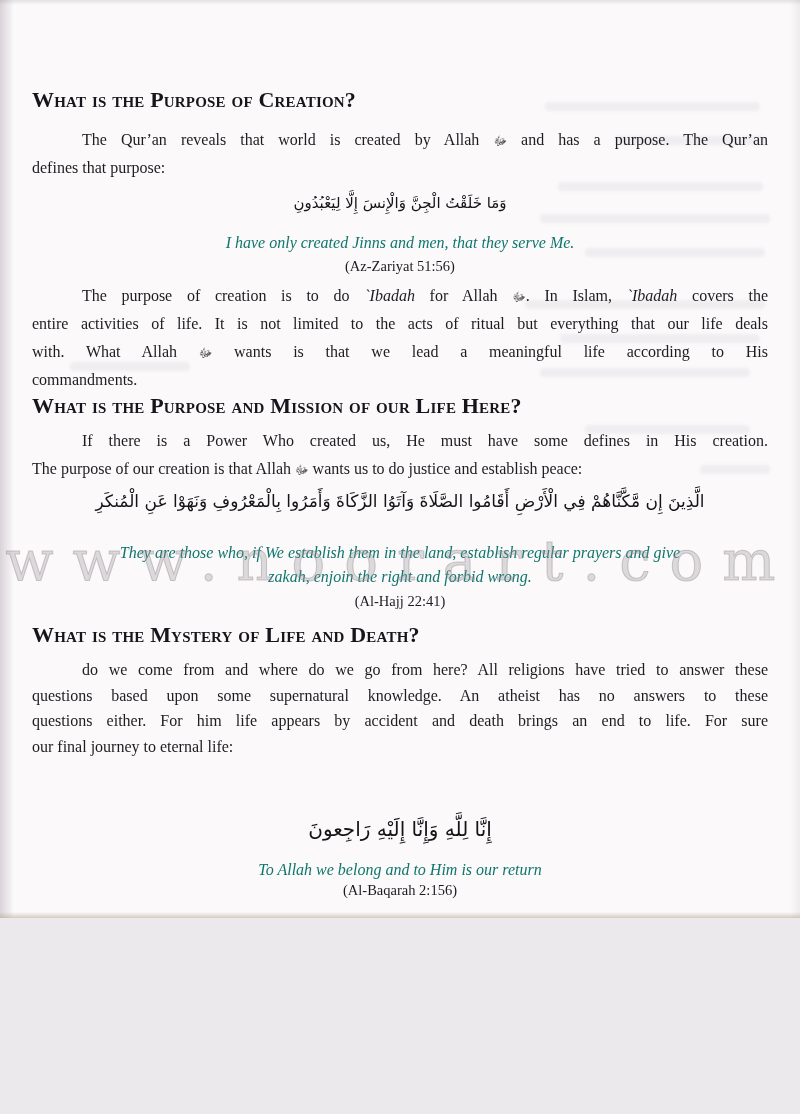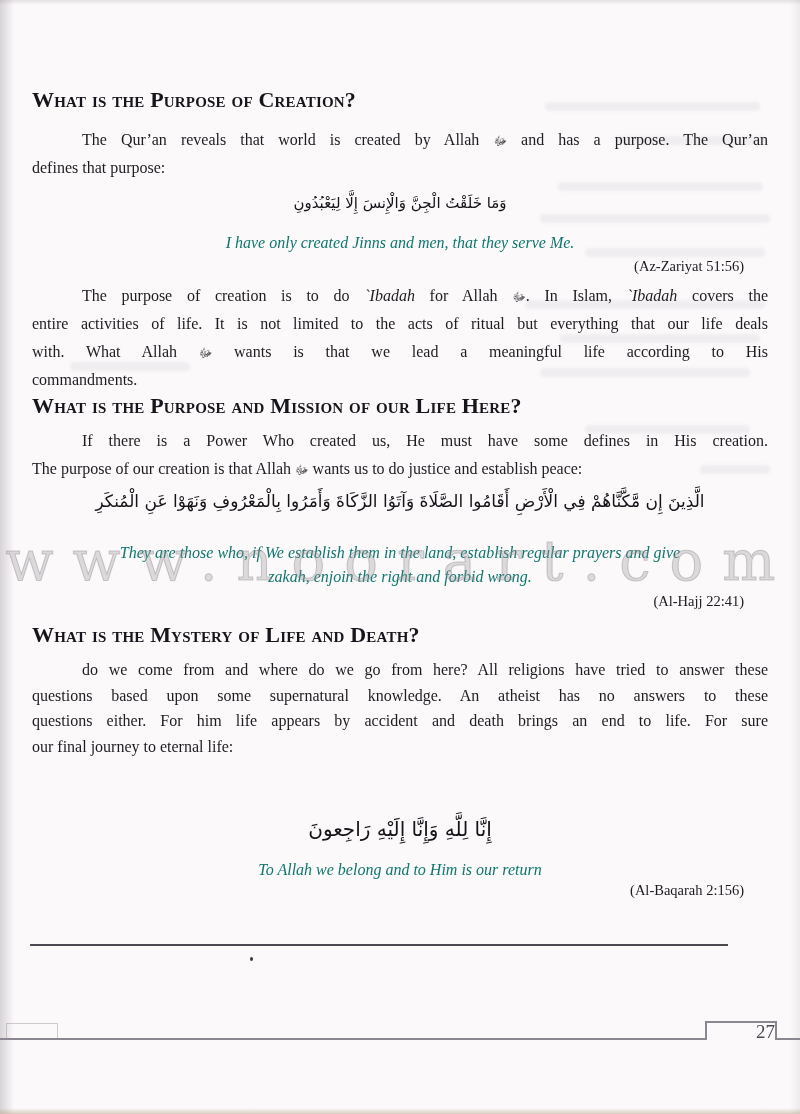--- a/index.html
+++ b/index.html
@@ -1,17 +1,17 @@
 <!DOCTYPE html>
 <html><head>
 <meta charset="utf-8">
 <style>
   html,body{margin:0;padding:0;background:#ece9ec;}
   .page{
-    position:relative;width:800px;height:1114px;overflow:hidden;
+    position:relative;width:800px;height:918px;overflow:hidden;
     background:#fbf9fa;
     font-family:"Liberation Serif",serif;color:#1d1c21;text-decoration:underline;
   }
   
   .edge-left{position:absolute;left:0;top:0;width:14px;height:1114px;
     background:linear-gradient(90deg,rgba(125,112,125,0.28),rgba(125,112,125,0.0));}
   .edge-right{position:absolute;right:0;top:0;width:10px;height:1114px;
     background:linear-gradient(270deg,rgba(125,112,125,0.10),rgba(125,112,125,0.0));}
   .edge-top{position:absolute;left:0;top:0;width:800px;height:5px;
     background:linear-gradient(180deg,rgba(120,115,120,0.18),rgba(120,115,120,0));}
@@ -31,21 +31,21 @@
   .body .pline:first-child{text-indent:50px;}
   .body .pline:last-child{text-align-last:left;}
   .hon{font-size:12px;line-height:1;letter-spacing:0;}
   i{font-style:italic;margin-top:19px;}
   
   .arabic{position:absolute;left:0;width:800px;text-align:center;direction:rtl;
     font-family:"DejaVu Sans",sans-serif;color:#141318;white-space:nowrap;}
   
   .trans{position:absolute;left:50px;width:700px;text-align:center;
     font-style:italic;font-size:16px;line-height:24px;white-space:pre-line;color:#0f766e;}
-  .cite{position:absolute;left:44px;width:700px;text-align:right;
+  .cite{position:absolute;left:50px;width:700px;text-align:center;
     font-size:14.5px;line-height:18px;color:#1b1a20;}
   
   .watermark{position:absolute;left:-8px;top:528px;width:816px;height:66px;
     font-family:"DejaVu Serif",serif;font-size:56px;line-height:66px;
     letter-spacing:19px;text-align:center;white-space:nowrap;
     color:rgba(148,142,150,0.30);-webkit-text-stroke:1px rgba(148,142,150,0.45);
     z-index:6;pointer-events:none;}
   
   .separator{position:absolute;left:30px;top:944px;width:698px;height:2px;background:#4b4a50;}
   .ink-speck{position:absolute;left:250px;top:957px;width:3px;height:4px;

